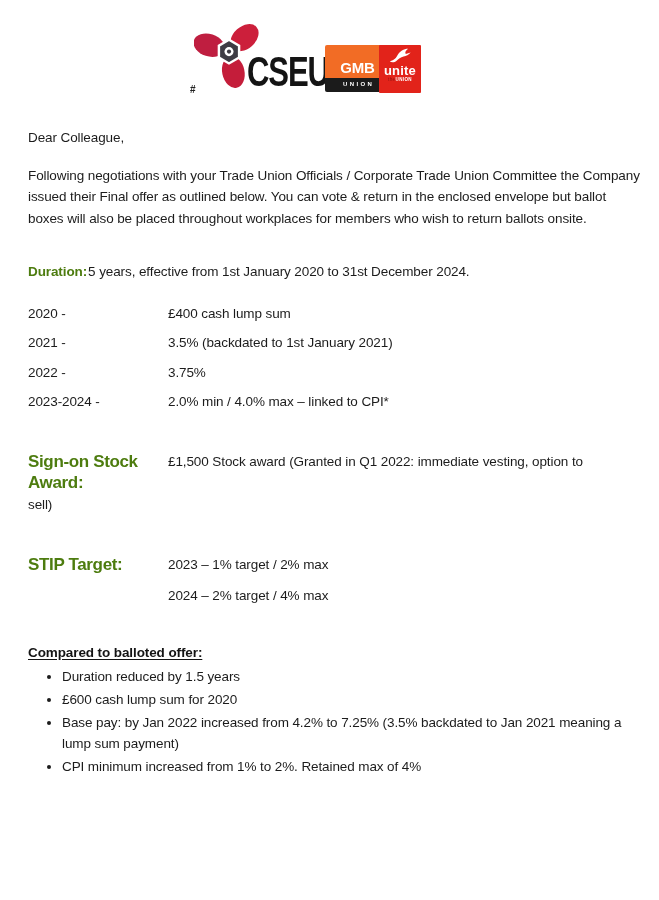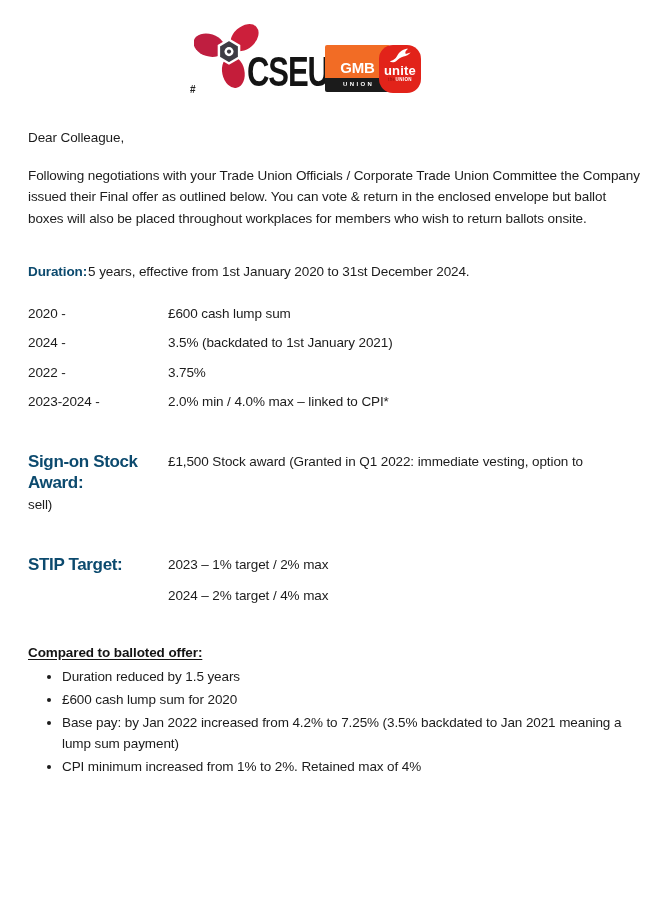--- a/index.html
+++ b/index.html
@@ -40,33 +40,33 @@
     padding-bottom: 3px; letter-spacing: -0.2px;
   }
   .gmb-black {
     height: 14px; background: #1b1b1b;
     display: flex; align-items: center; justify-content: center;
     color: #fff; font-size: 6px; font-weight: 700;
     letter-spacing: 2.4px; text-indent: 2.4px;
   }
   .unite {
     position: absolute; left: 379px; top: 45px;
-    width: 42px; height: 48px; border-radius: 14px;
+    width: 42px; height: 48px; border-radius: 1px;
     background: #e2231a; color: #fff;
     display: flex; flex-direction: column; align-items: center;
   }
   .unite .swan { margin-top: 2px; }
   .unite-word { font-size: 13px; font-weight: 700; line-height: 13px; letter-spacing: 0.2px; }
   .unite-sub { font-size: 4.5px; line-height: 6px; letter-spacing: 0.4px; font-weight: 700; }
   .unite-sub .the { color: #8f1310; font-weight: 400; }
 
   
   .content { padding: 0 19px 0 28px; }
   .content p { margin: 0; }
-  b { color: #0c4a6e; }
+  b { color: #4d7c0f; }
 
   .salutation { margin-top: 27px !important; }
   .intro { margin-top: 16px !important; max-width: 617px; }
   .duration { margin-top: 32px !important; }
   .duration .after-label { margin-left: 1px; }
 
   .pay-row { margin-top: 8px !important; }
   .pay-row.first { margin-top: 20px !important; }
   .col { display: inline-block; width: 140px; vertical-align: top; }
   b.col { font-size: 17px; letter-spacing: -0.35px; }
@@ -134,24 +134,24 @@
 
     <p class="salutation">Dear Colleague,</p>
 
     <p class="intro">Following negotiations with your Trade Union Officials / Corporate Trade Union Committee the Company issued their Final offer as outlined below.  You can vote &amp; return in the enclosed envelope but ballot boxes will also be placed throughout workplaces for members who wish to return ballots onsite.</p>
 
     <p class="duration">
       <b>Duration:</b><span class="after-label">5 years, effective from 1st January 2020 to 31st December 2024.</span>
     </p>
 
     <p class="pay-row first">
-      <span class="col">2020 -</span><span>£600 cash lump sum</span>
+      <span class="col">2020 -</span><span>£400 cash lump sum</span>
     </p>
     <p class="pay-row">
-      <span class="col">2024 -</span><span>3.5% (backdated to 1st January 2021)</span>
+      <span class="col">2021 -</span><span>3.5% (backdated to 1st January 2021)</span>
     </p>
     <p class="pay-row">
       <span class="col">2022 -</span><span>3.75%</span>
     </p>
     <p class="pay-row">
       <span class="col">2023-2024 -</span><span>2.0% min / 4.0% max – linked to CPI*</span>
     </p>
 
 
     <p class="stock">

